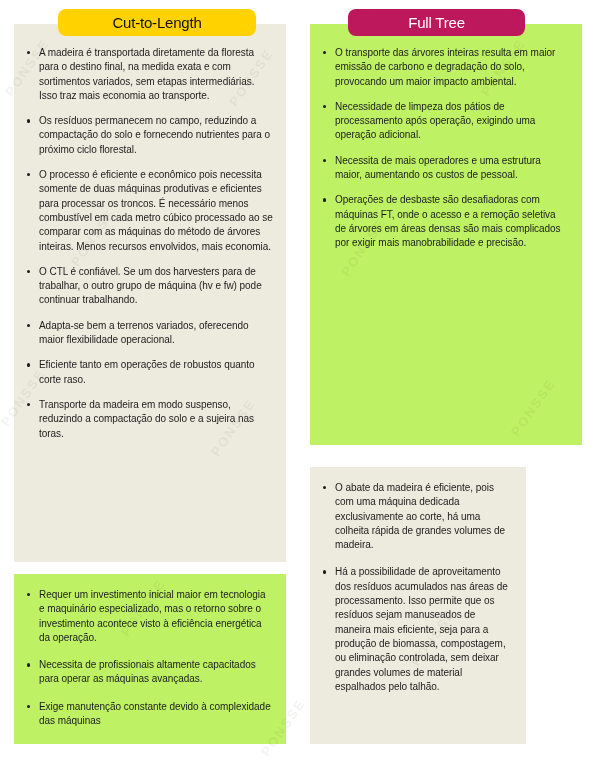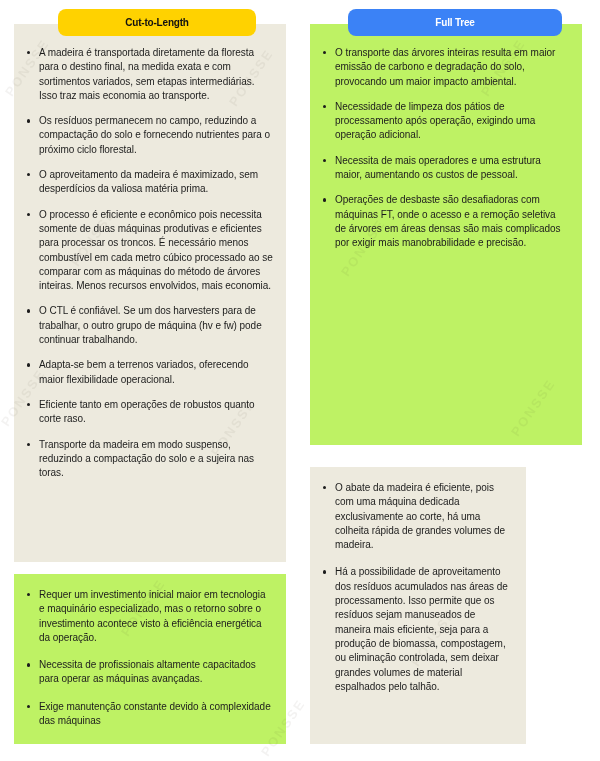--- a/index.html
+++ b/index.html
@@ -46,36 +46,36 @@
     position: absolute;
     height: 27px;
     border-radius: 8px;
     display: flex;
     align-items: center;
     justify-content: center;
     z-index: 8;
     box-sizing: border-box;
   }
   .pill-text {
-    font-weight: bold;
-    font-size: 10px;
+    font-weight: normal;
+    font-size: 15px;
     letter-spacing: -0.2px;
   }
   .pill-ctl {
     left: 58px;
     top: 9px;
     width: 198px;
     background: #FFD200;
   }
   .pill-ctl .pill-text { color: #111111; }
   .pill-ft {
     left: 348px;
     top: 9px;
-    width: 214px;
-    background: #3b82f6;
+    width: 177px;
+    background: #be185d;
   }
   .pill-ft .pill-text { color: #ffffff; }
 
   
   .panel {
     position: absolute;
     box-sizing: border-box;
     padding: 14px 13px 12px 8px;
     z-index: 3;
   }
@@ -133,21 +133,20 @@
   <div class="wm" style="left:400px; top:630px;">PONSSE</div>
   <div class="wm" style="left:250px; top:720px;">PONSSE</div>
 </div>
 
 <div class="board">
 
   <section class="panel panel-cream panel-l1">
     <ul class="bullets">
       <li><span class="dot"></span><span>A madeira é transportada diretamente da floresta para o destino final, na medida exata e com sortimentos variados, sem etapas intermediárias. Isso traz mais economia ao transporte.</span></li>
       <li><span class="dot"></span><span>Os resíduos permanecem no campo, reduzindo a compactação do solo e fornecendo nutrientes para o próximo ciclo florestal.</span></li>
-      <li><span class="dot"></span><span>O aproveitamento da madeira é maximizado, sem desperdícios da valiosa matéria prima.</span></li>
       <li><span class="dot"></span><span>O processo é eficiente e econômico pois necessita somente de duas máquinas produtivas e eficientes para processar os troncos. É necessário menos combustível em cada metro cúbico processado ao se comparar com as máquinas do método de árvores inteiras. Menos recursos envolvidos, mais economia.</span></li>
       <li><span class="dot"></span><span>O CTL é confiável. Se um dos harvesters para de trabalhar, o outro grupo de máquina (hv e fw) pode continuar trabalhando.</span></li>
       <li><span class="dot"></span><span>Adapta-se bem a terrenos variados, oferecendo maior flexibilidade operacional.</span></li>
       <li><span class="dot"></span><span>Eficiente tanto em operações de robustos quanto corte raso.</span></li>
       <li><span class="dot"></span><span>Transporte da madeira em modo suspenso, reduzindo a compactação do solo e a sujeira nas toras.</span></li>
     </ul>
   </section>
 
   <section class="panel panel-gray panel-l2">
     <ul class="bullets">

